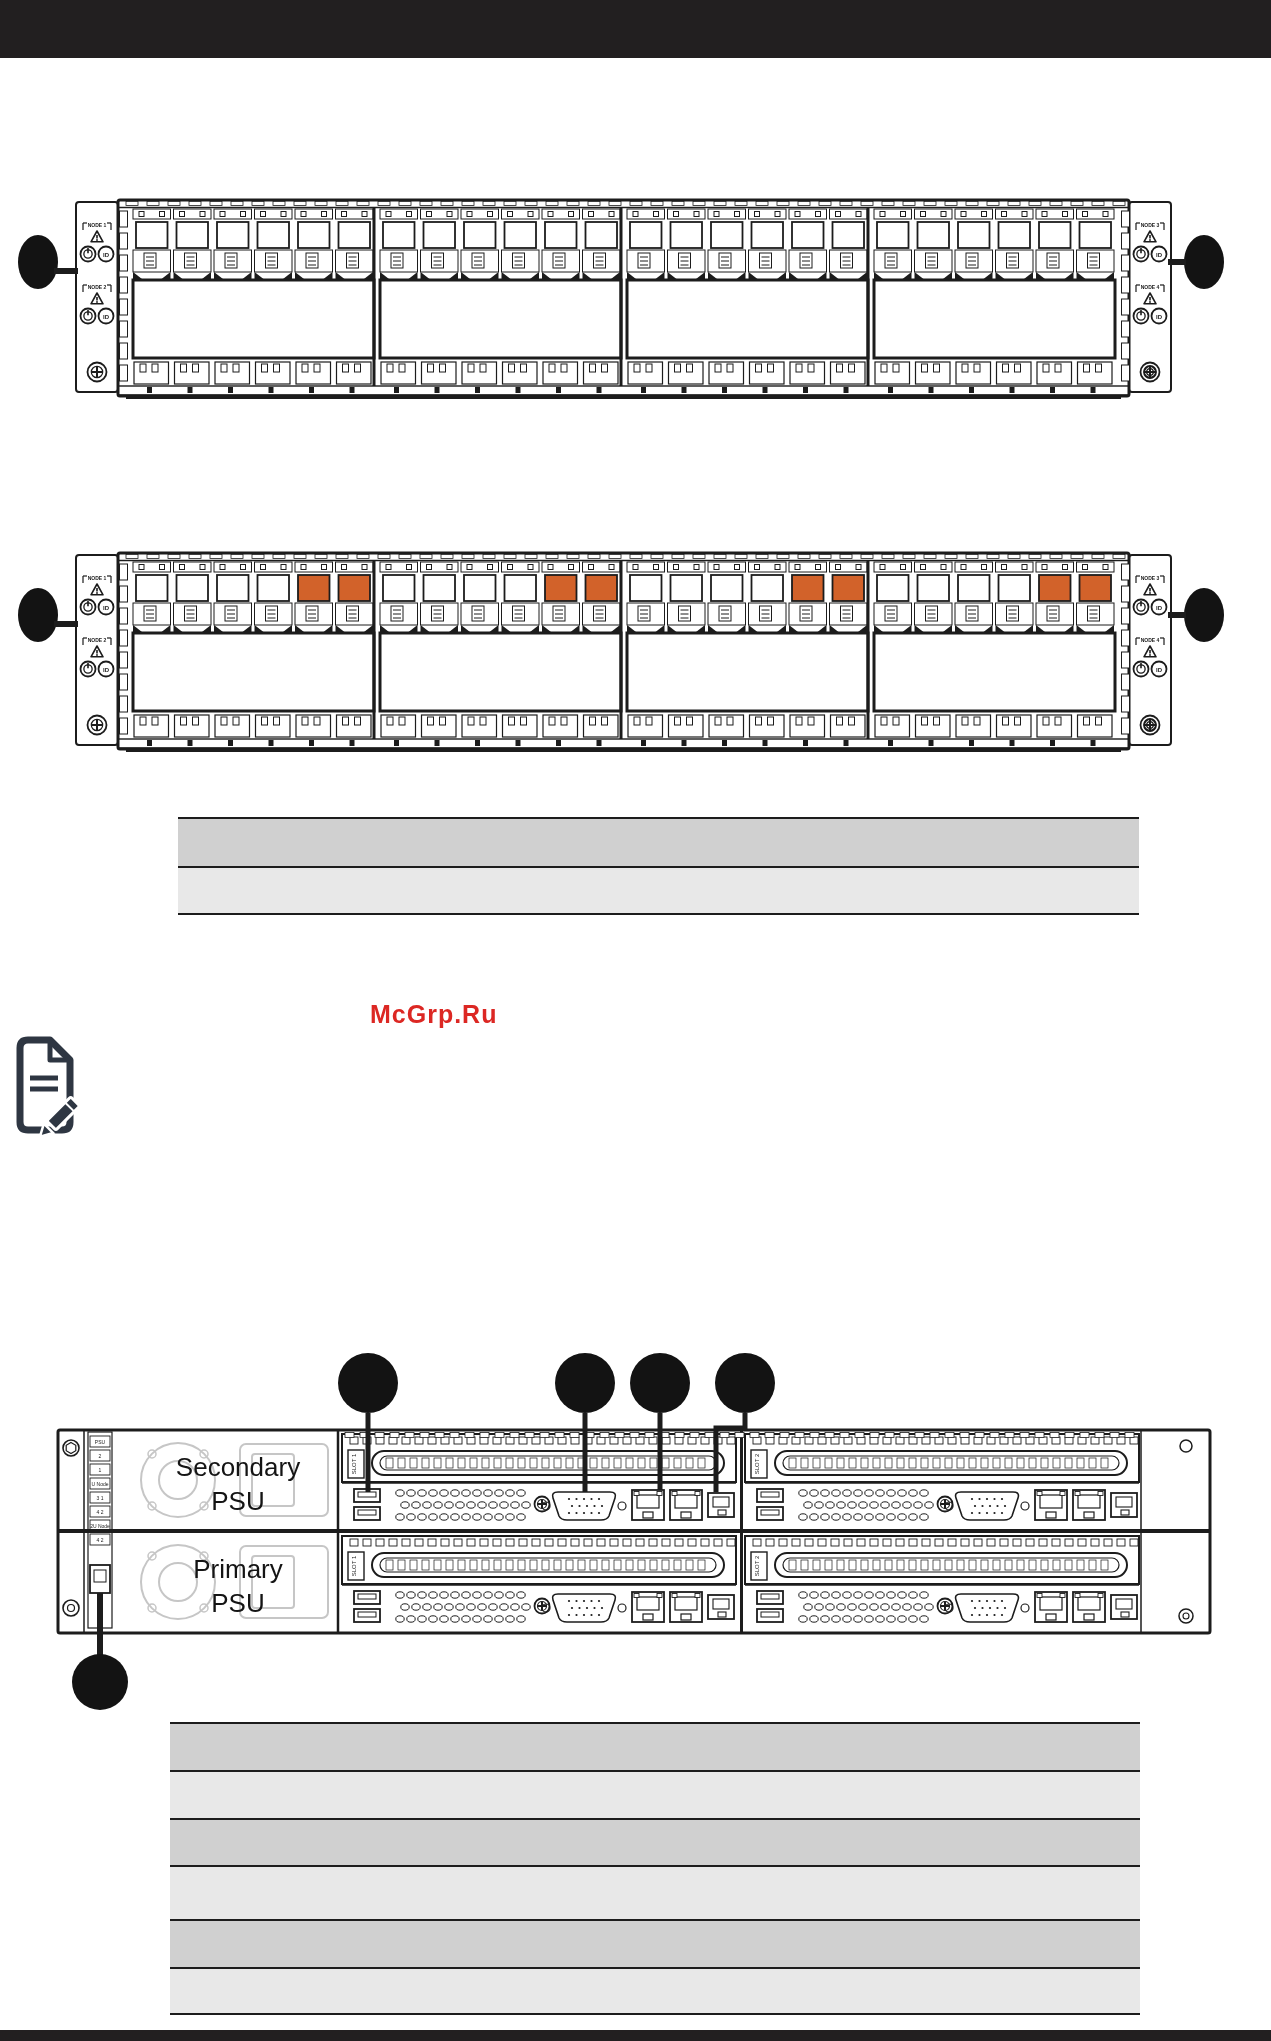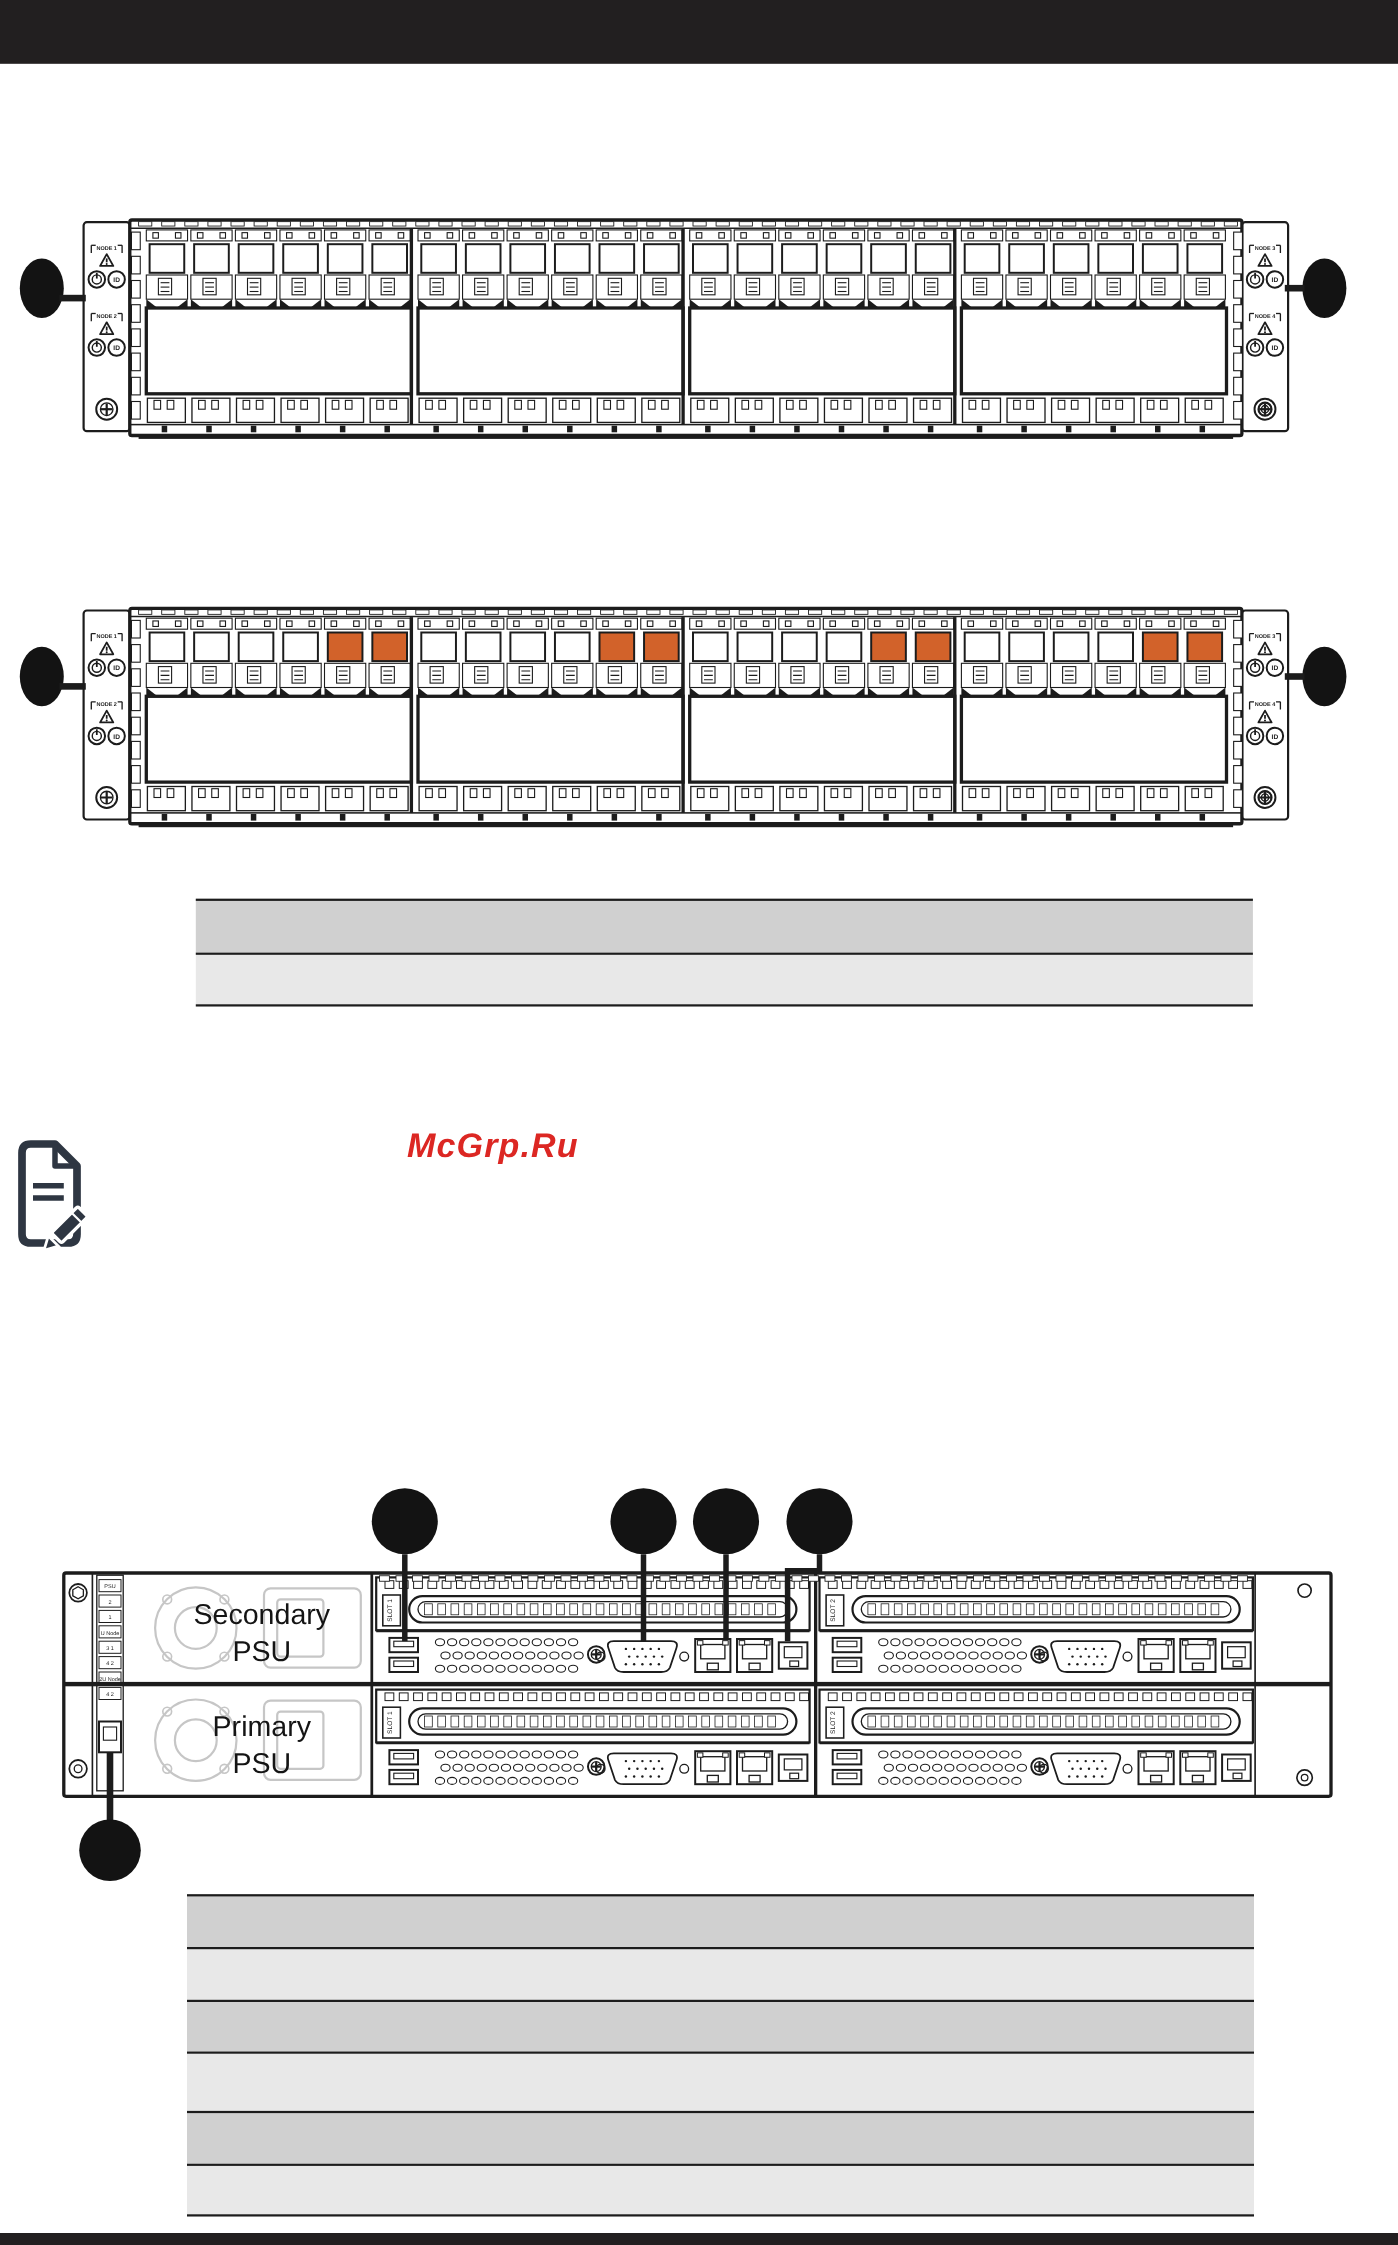--- a/index.html
+++ b/index.html
@@ -6,21 +6,21 @@
   #page{position:relative;width:1271px;height:2041px;background:#ffffff;overflow:hidden;
         font-family:"Liberation Sans", sans-serif;}
   .bar{position:absolute;left:0;width:1271px;}
   #top-bar{top:0;height:58px;}
   #bottom-bar{top:2030px;height:11px;}
   .diagram{position:absolute;left:0;width:1271px;}
   #front-view-1{top:150px;height:270px;}
   #front-view-2{top:503px;height:270px;}
   #rear-view{top:1340px;height:380px;}
   #watermark{position:absolute;left:370px;top:1000px;width:400px;
-             font-style:italic;font-weight:600;font-size:31px;letter-spacing:1px;margin-top:24px;}
+             font-weight:600;font-size:25px;letter-spacing:1px;}
   #note-icon{position:absolute;left:14px;top:1036px;}
   .tbl{position:absolute;box-sizing:border-box;}
   #table-1{left:178px;top:817px;width:961px;}
   #table-2{left:170px;top:1722px;width:970px;}
   .tbl .row{box-sizing:border-box;border-top:2px solid #1c1c1c;}
   .tbl .row:last-child{border-bottom:2px solid #1c1c1c;}
   svg{display:block;}
 </style>
 </head>
 <body>

